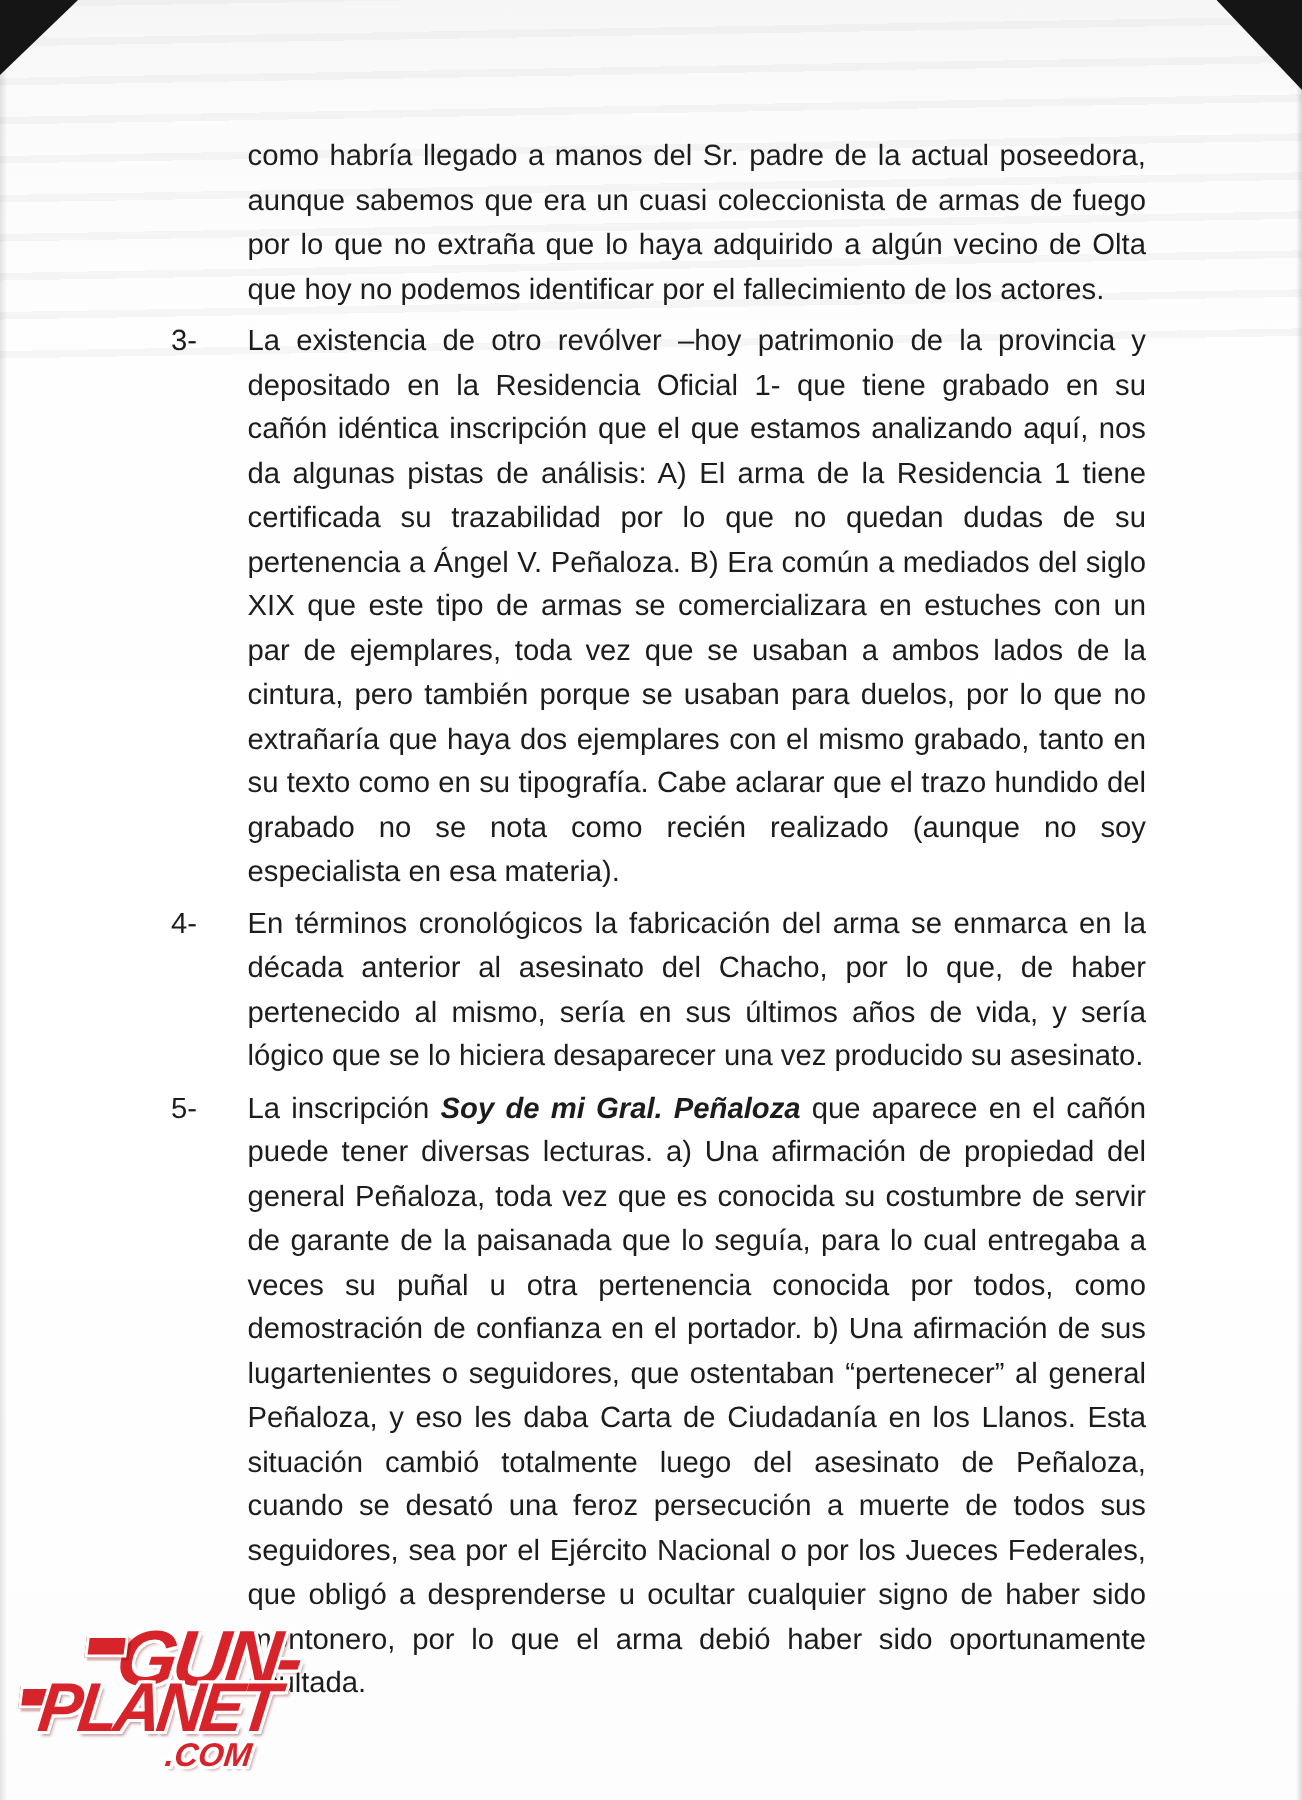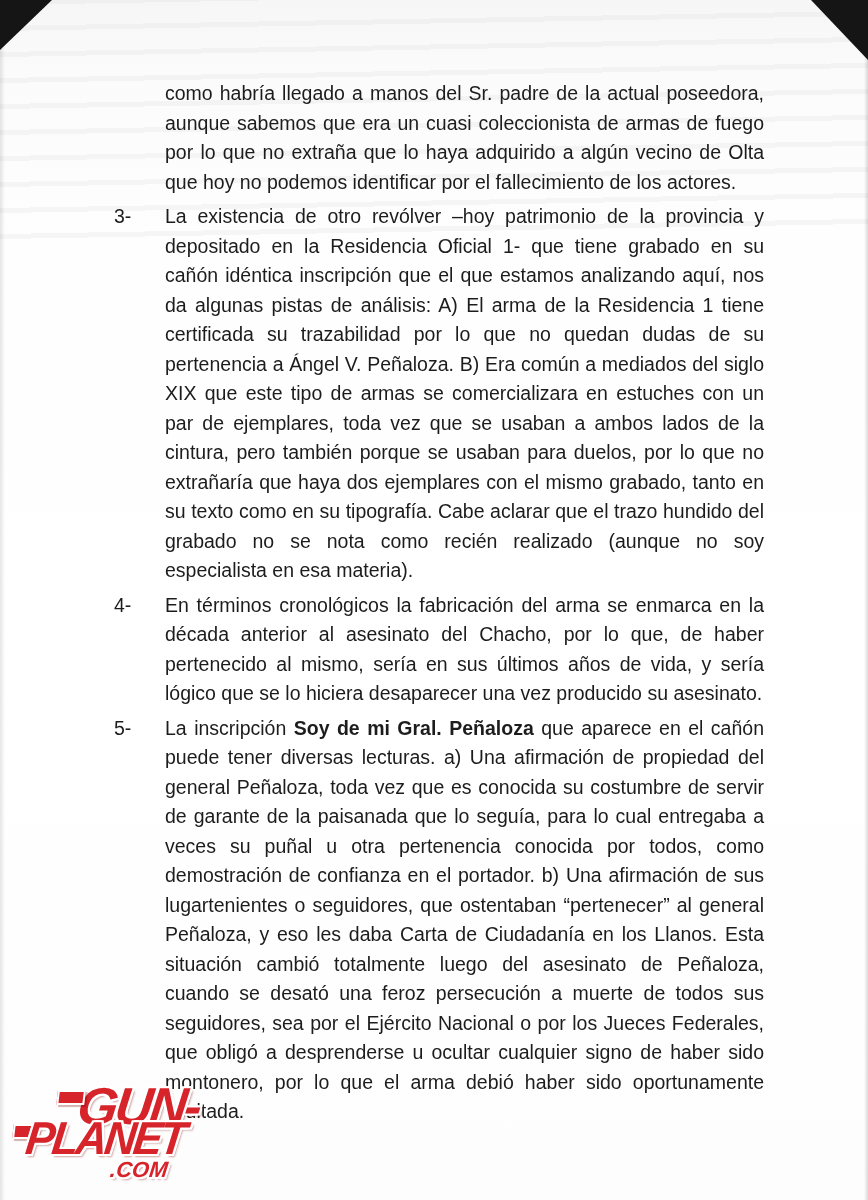--- a/index.html
+++ b/index.html
@@ -32,29 +32,29 @@
     background: linear-gradient(270deg, rgba(0,0,0,0.14), rgba(0,0,0,0));
   }
   
   .corner { position: absolute; background: #151515; }
   .corner-tl { top: 0; left: 0; width: 52px; height: 50px; clip-path: polygon(0 0, 100% 0, 0 100%); }
   .corner-tr { top: 0; right: 0; width: 57px; height: 60px; clip-path: polygon(0 0, 100% 0, 100% 100%); }
 
   
   .textblock {
     position: absolute;
-    left: 114px; top: 79px; width: 650px;
+    left: 114px; top: 90px; width: 650px;
     color: #1c1c1c;
     font-size: 19.5px;
     line-height: 29.5px;
     text-align: justify;
   }
   .para { position: relative; padding-left: 51px; margin: 0 0 5px 0; }
   .para .num { position: absolute; left: 0; top: 0; text-align: left; }
-  .inscription { font-weight: bold; }
+  .inscription { font-weight: bold; font-style: italic; }
 
   
   .logo {
     position: absolute; left: 28px; top: 1084px; width: 200px; height: 110px;
     transform: skewX(-7deg);
   }
   .logo-line {
     position: absolute;
     font-weight: bold; font-style: italic;
     color: #d7232a;

